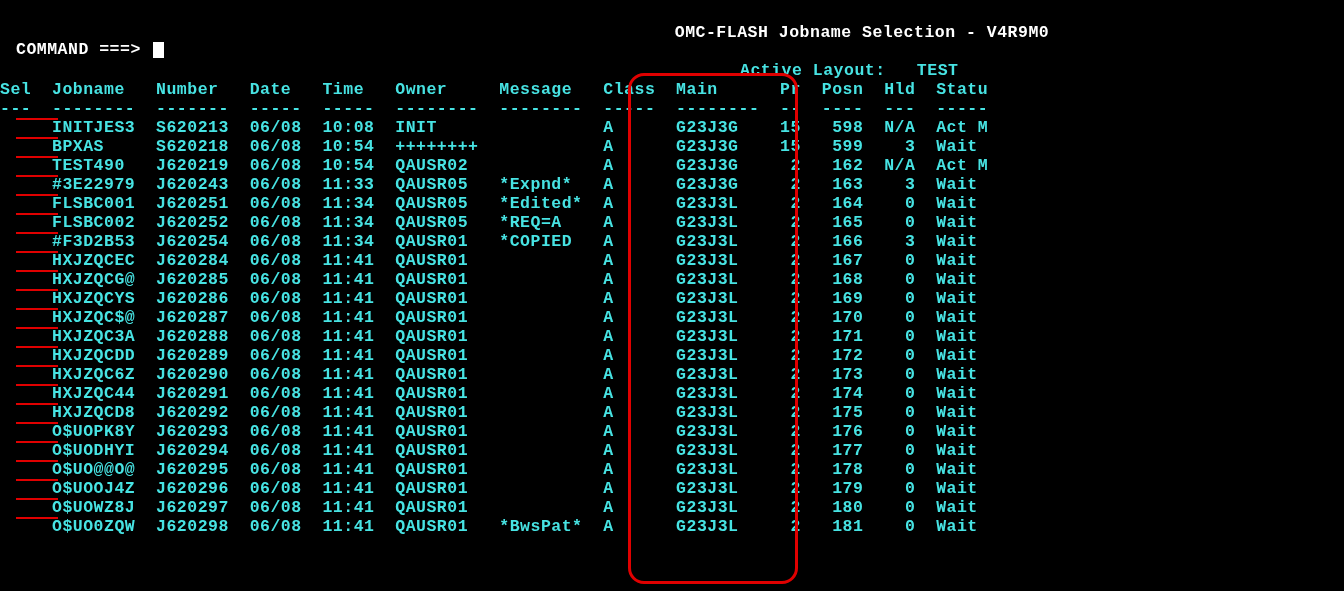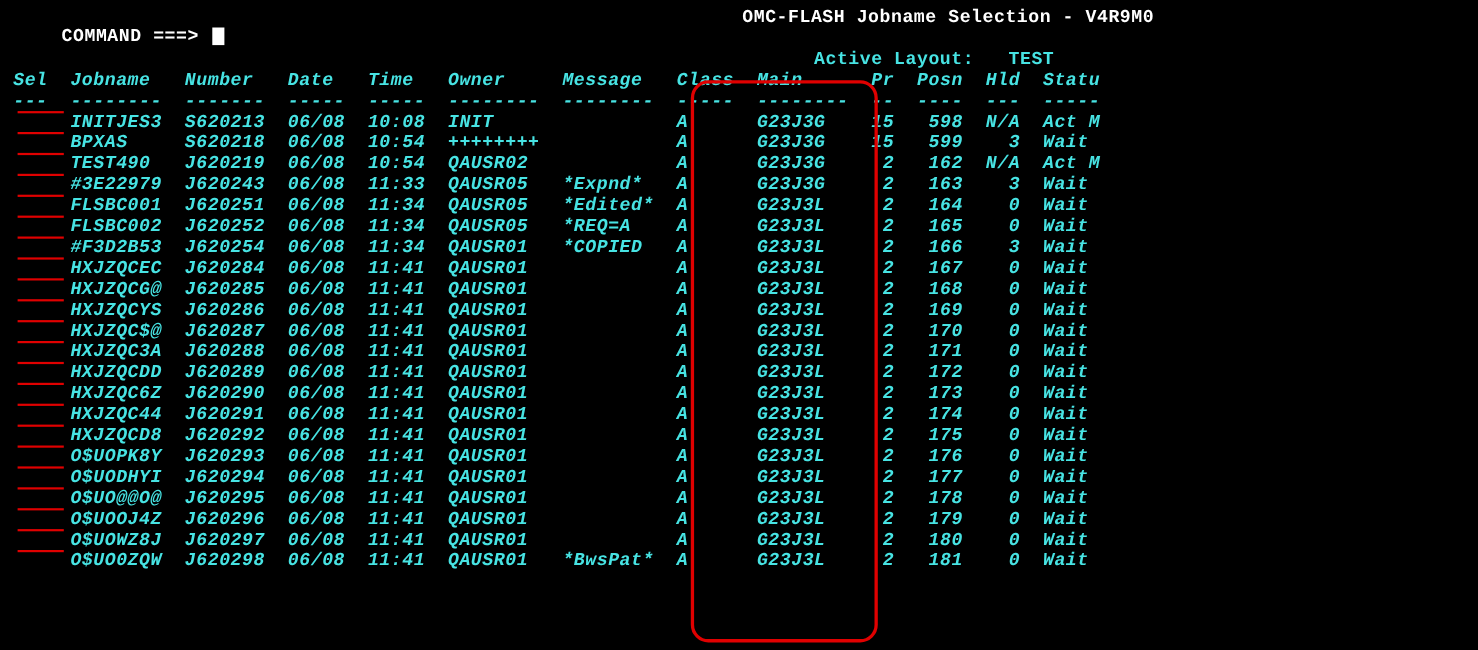--- a/index.html
+++ b/index.html
@@ -9,26 +9,26 @@
     font-size:16.5px;
     font-weight:bold;
     letter-spacing:0.5px;
     color:#47e3e3;
     width:1344px;
     height:591px;
     overflow:hidden;
     line-height:19px;
     padding-top:6px;
   }
-  .white { color:#fff;margin-left:40px; }
-  .title { text-align:center; margin-left:380px; font-weight:bold;}
+  .white { color:#fff; }
+  .title { text-align:center; margin-left:380px; font-weight:bold;margin-top:17px;}
   .cmdline { display:flex; align-items:center; padding-left:16px; margin-top:-2px;}
   .cursor { display:inline-block; width:11px; height:16px; background:#fff; margin-left:2px;}
   .active-layout { padding-left:740px; margin-top:2px; }
-  .tablewrap { position:relative; padding-left:12px;font-style:italic; }
+  .tablewrap { position:relative; padding-left:0; }
   pre { font-family:inherit; font-size:inherit; line-height:inherit; font-weight:bold;}
   .sel-col { position:absolute; left:16px; top:38px; }
   .sel-box { display:block; width:42px; height:1px; border-bottom:2px solid #e00000; margin-bottom:17px;}
   .highlight-box {
     position:absolute;
     border:3px solid #e00000;
     border-radius:16px;
     left:628px;
     top:73px;
     width:170px;

